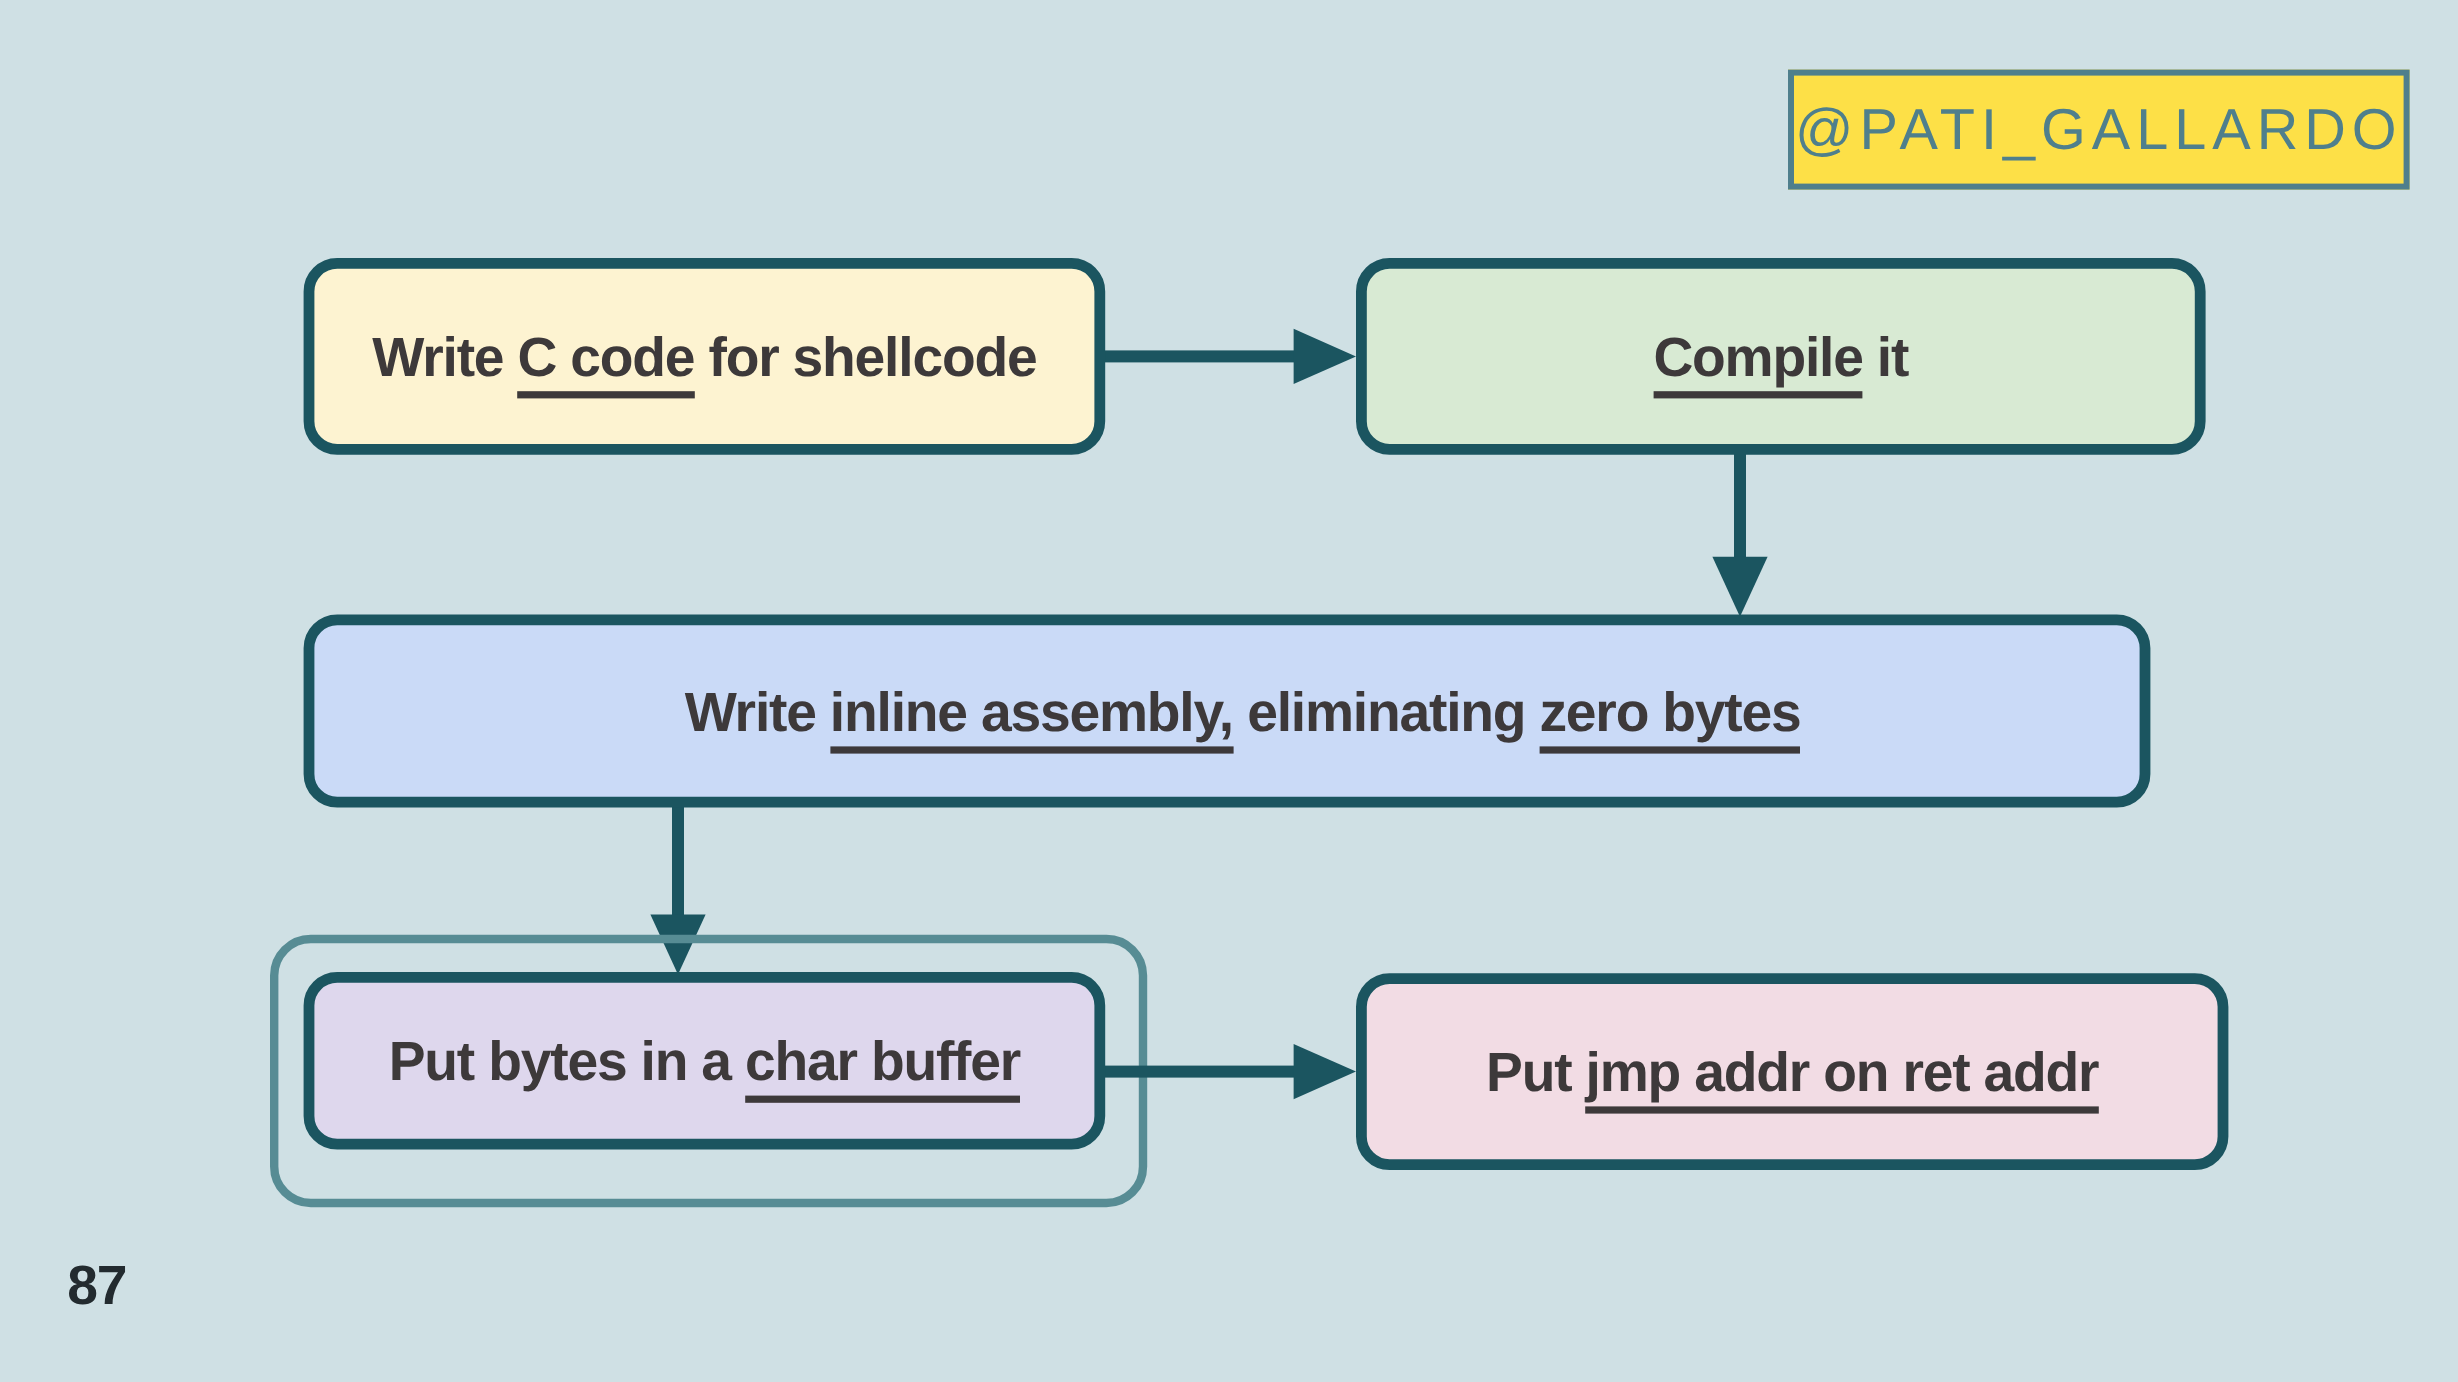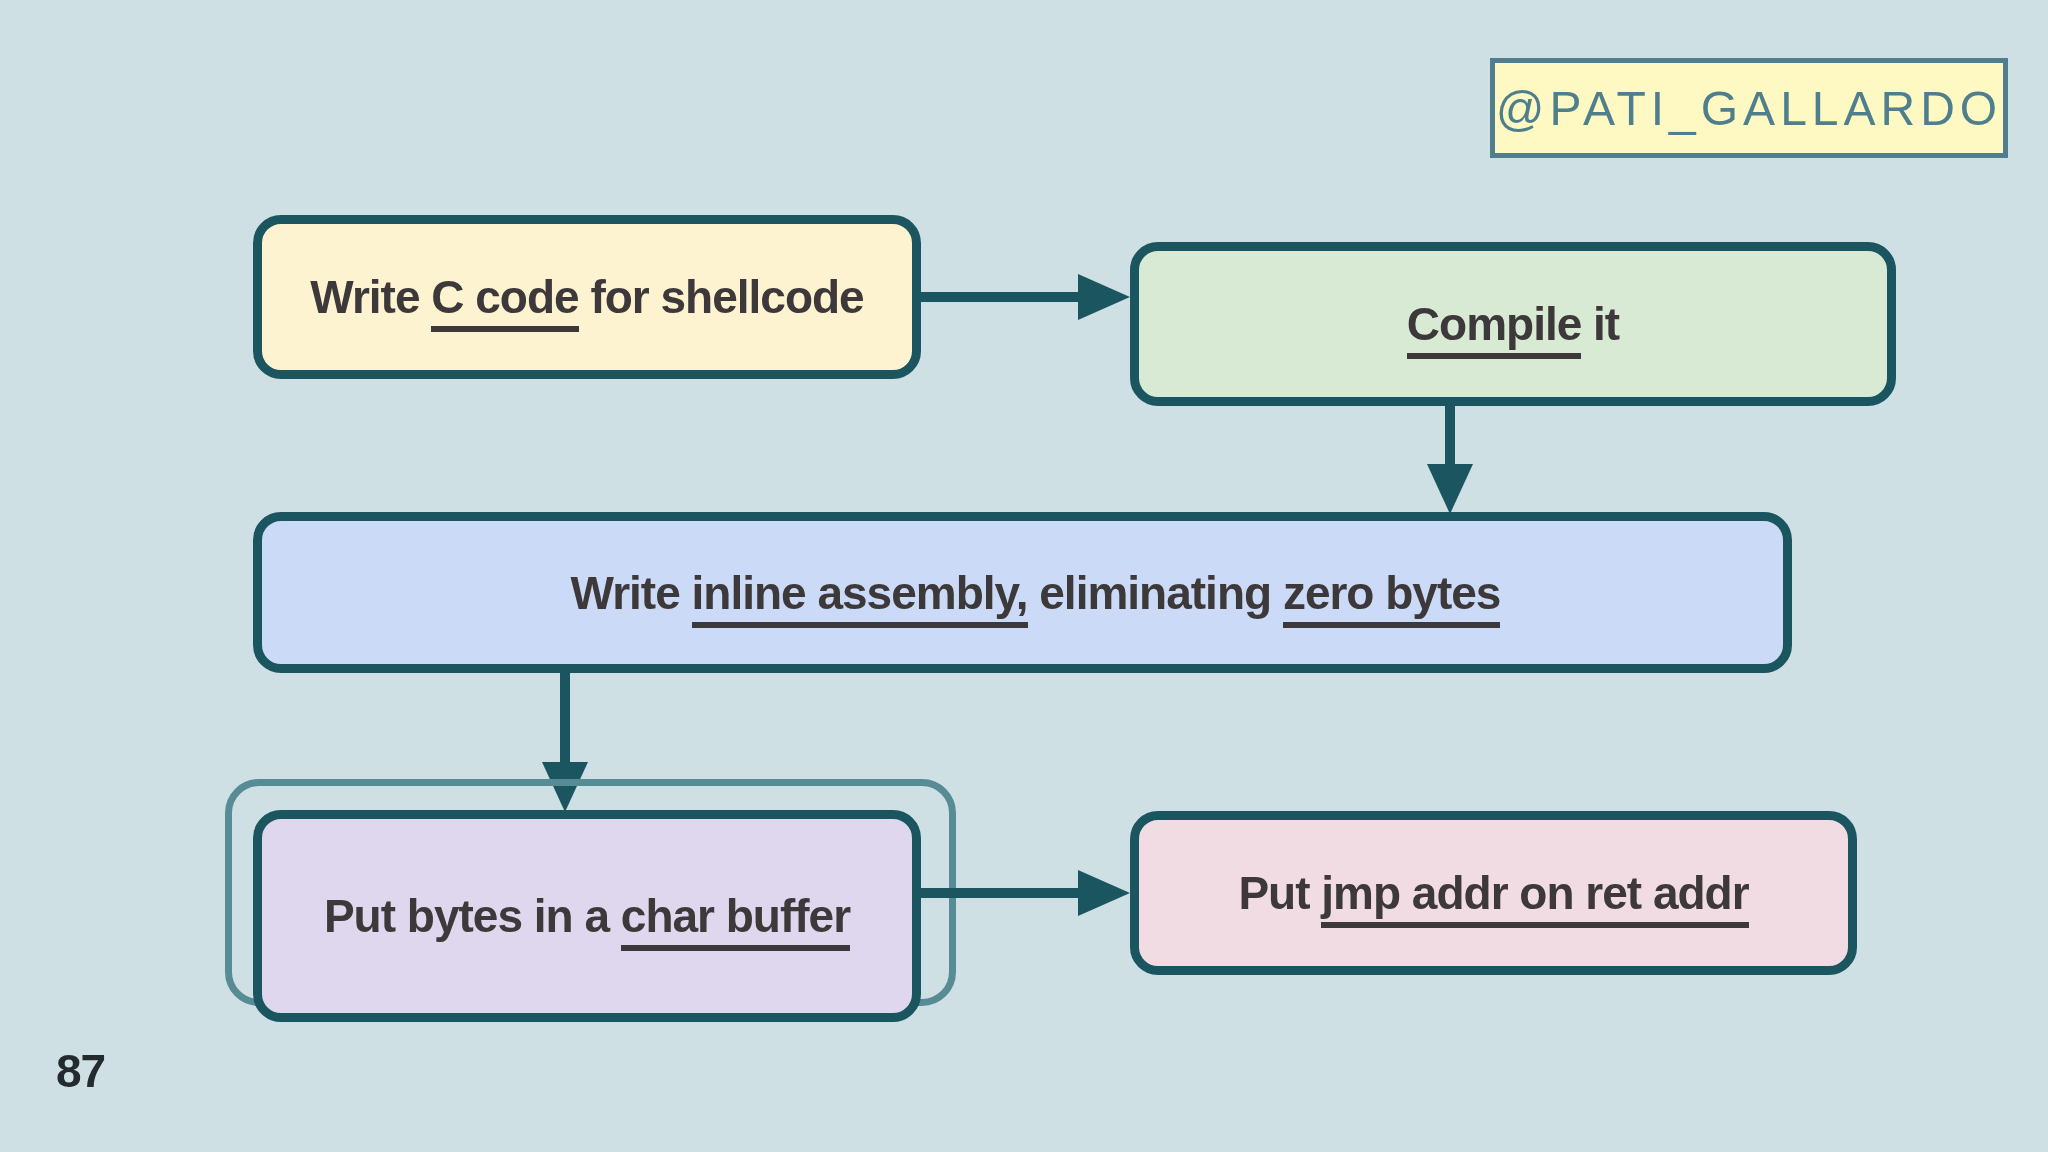--- a/index.html
+++ b/index.html
@@ -33,21 +33,21 @@
   }
   .ahead-d{
     position:absolute;width:0;height:0;
     border-left:23px solid transparent;border-right:23px solid transparent;
     border-top:50px solid #1b5560;
   }
   .z2{z-index:2;} .z4{z-index:4;}
   
   .badge{
     position:absolute;left:1490px;top:58px;width:518px;height:100px;
-    box-sizing:border-box;background:#fef9c3;border:5px solid #4f7f8c;
+    box-sizing:border-box;background:#fde047;border:5px solid #4f7f8c;
     display:flex;align-items:center;justify-content:center;z-index:6;
   }
   .badge .handle{
     color:#4f7f8c;font-size:48px;font-weight:400;letter-spacing:5px;
     white-space:nowrap;
   }
   
   .pagenum{
     position:absolute;left:56px;top:1044px;
     font-size:46px;font-weight:700;letter-spacing:-1px;color:#232b2f;
@@ -59,31 +59,31 @@
 <div class="slide">
 
   <div class="badge">
     <span class="handle">@PATI_GALLARDO</span>
   </div>
 
   <div class="node" style="left: 253px; top: 215px; width: 668px; height: 164px; background-color: rgb(253, 243, 209);">
     <span class="txt"><span>Write </span><span class="u">C code</span><span> for shellcode</span></span>
   </div>
 
-  <div class="node" style="left: 1130px; top: 215px; width: 766px; height: 164px; background-color: rgb(216, 234, 211); margin-top: 27px;">
+  <div class="node" style="left: 1130px; top: 215px; width: 708px; height: 164px; background-color: rgb(216, 234, 211);">
     <span class="txt"><span class="u">Compile</span><span> it</span></span>
   </div>
 
   <div class="node" style="left: 253px; top: 512px; width: 1539px; height: 161px; background-color: rgb(202, 218, 247); padding-left: 26px;">
     <span class="txt"><span>Write </span><span class="u">inline assembly,</span><span> eliminating </span><span class="u">zero bytes</span></span>
   </div>
 
   <div class="group" style="left:225px;top:779px;width:731px;height:227px;"></div>
 
-  <div class="node" style="left: 253px; top: 810px; width: 668px; height: 212px; background-color: rgb(222, 215, 237);">
+  <div class="node" style="left: 253px; top: 810px; width: 668px; height: 148px; background-color: rgb(222, 215, 237);">
     <span class="txt"><span>Put bytes in a </span><span class="u">char buffer</span></span>
   </div>
 
   <div class="node" style="left: 1130px; top: 811px; width: 727px; height: 164px; background-color: rgb(242, 220, 228);">
     <span class="txt"><span>Put </span><span class="u">jmp addr on ret addr</span></span>
   </div>
 
   <div class="aline z4" style="left:916px;top:292px;width:166px;height:10px;"></div>
   <div class="ahead-r z4" style="left:1078px;top:274px;"></div>
 

